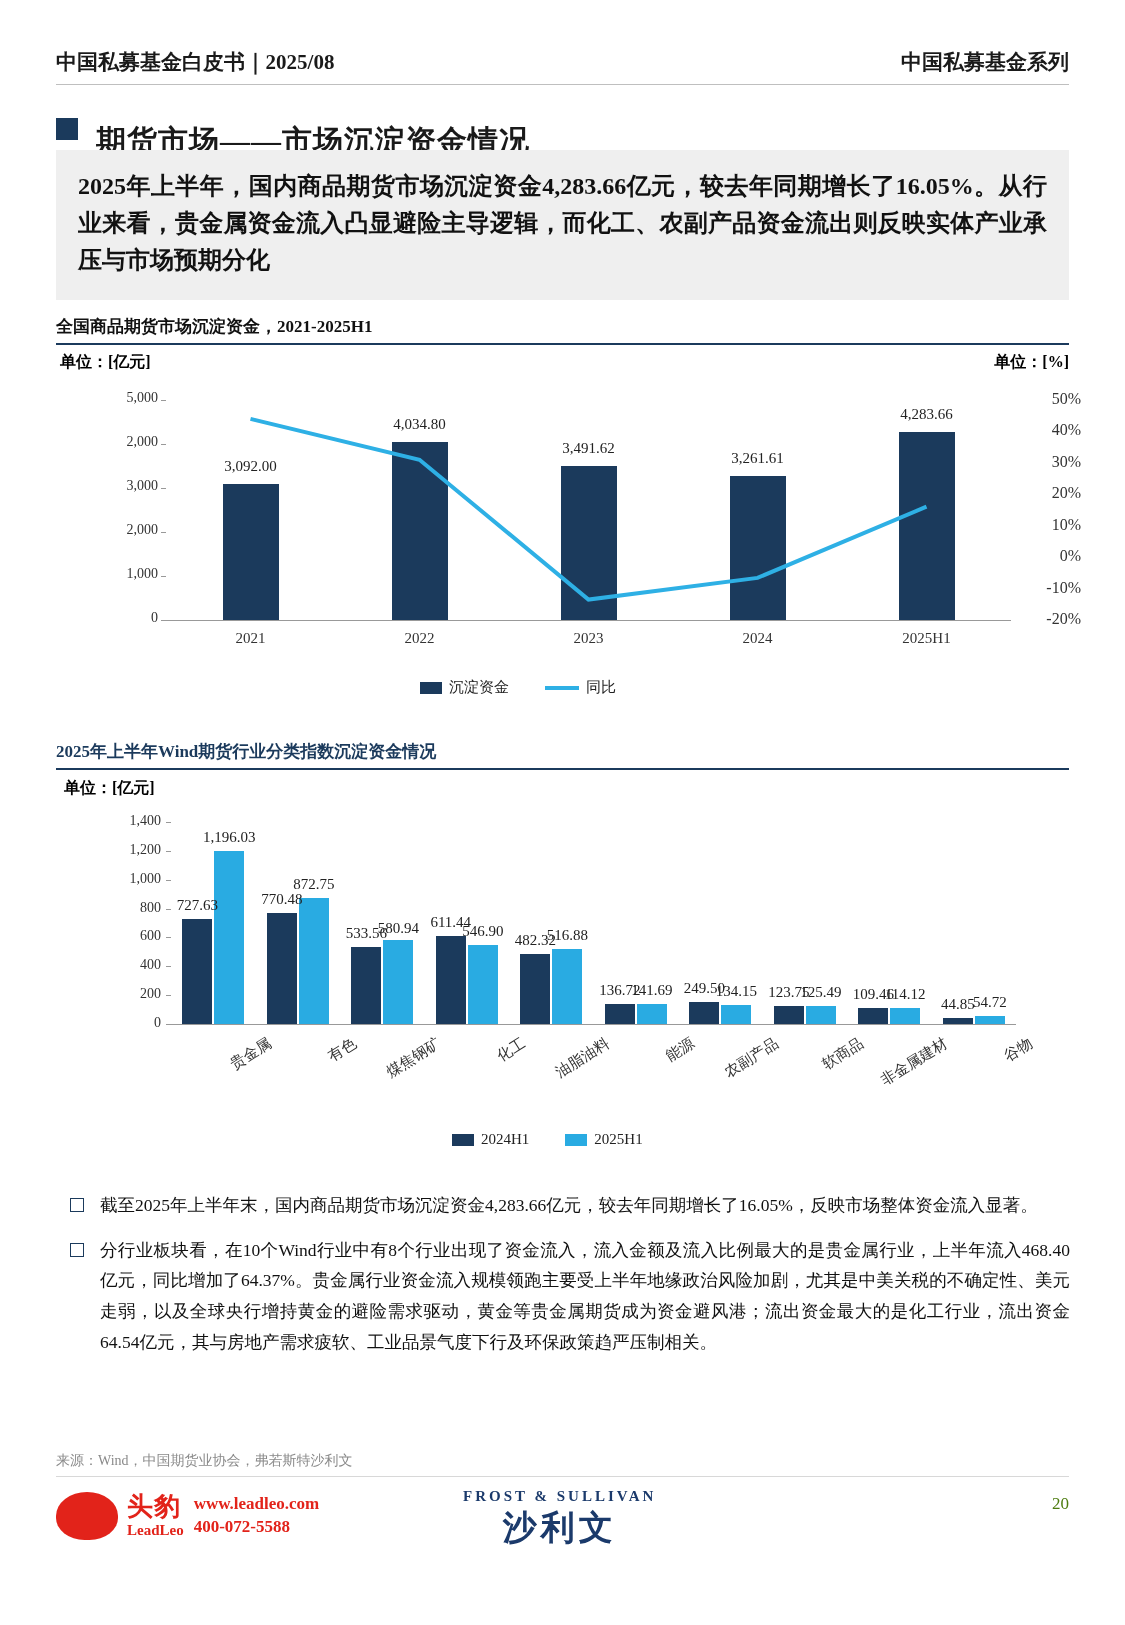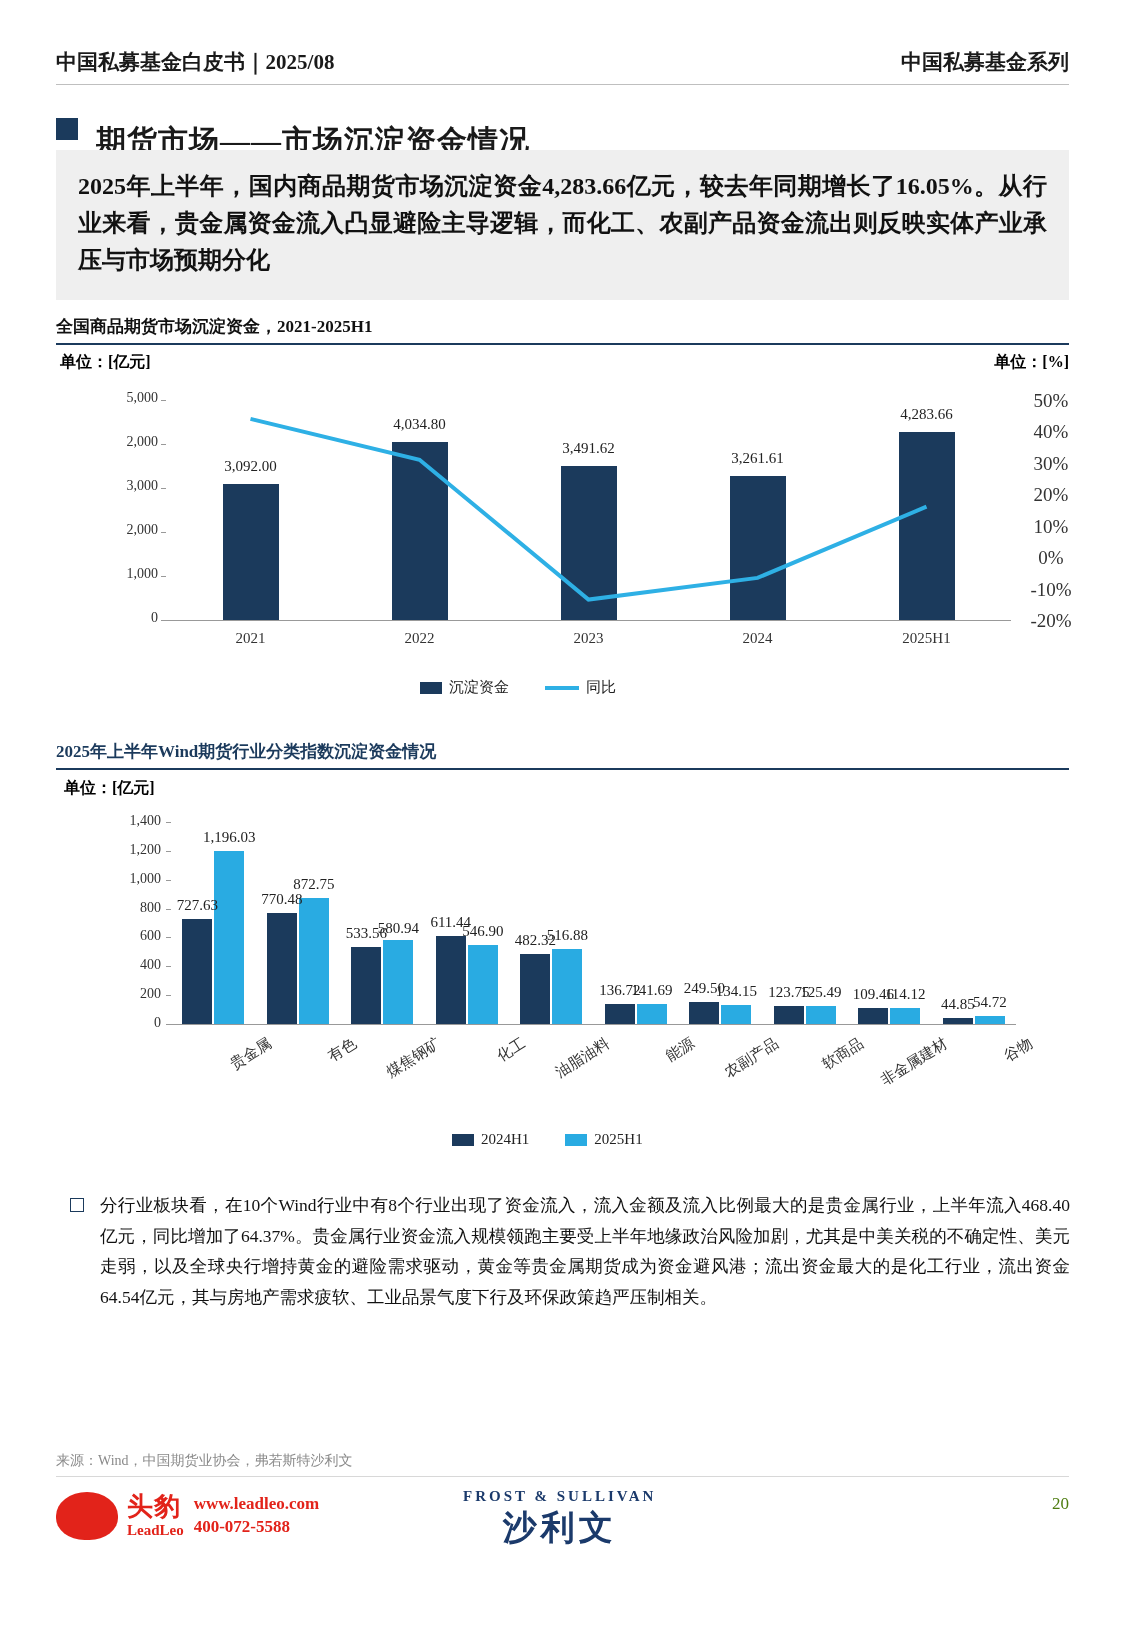--- a/index.html
+++ b/index.html
@@ -110,21 +110,21 @@
 
   .fs { position:absolute; left:463px; top:1488px; text-align:center; }
   .fs .fs1 { font-size:15px; color:#1b3a6b; letter-spacing:3px; font-weight:bold;}
   .fs .fs2 { font-size:34px; color:#1b3a6b; font-weight:bold; letter-spacing:4px; }
   .pageno { position:absolute; right:56px; top:1494px; font-size:17px; color:#4d7c0f; }
 
   .bar { position:absolute; bottom:0; }
   .dlabel { position:absolute; font-size:15px; color:#222; text-align:center; white-space:nowrap; }
   .cat { position:absolute; font-size:15px; color:#333; text-align:center; }
   .tick { position:absolute; font-size:14px; color:#333; text-align:right; }
-  .tickR { position:absolute; font-size:19px; color:#333; text-align:center; }
+  .tickR { position:absolute; font-size:16px; color:#333; text-align:right; }
 </style>
 </head>
 <body>
 
 <div class="page">
 
   <div class="hdr">
     <div>中国私募基金白皮书｜2025/08</div>
     <div class="right">中国私募基金系列</div>
   </div>
@@ -270,20 +270,24 @@
       </div>
       <div class="lg-item">
         <span class="lg-box" style="background:#29ABE2"></span>
         <span>2025H1</span>
       </div>
     </div>
 
   <div class="bullets" id="bullets">
       <div class="bullet">
         <div class="sq"></div>
+        <div class="tx">截至2025年上半年末，国内商品期货市场沉淀资金4,283.66亿元，较去年同期增长了16.05%，反映市场整体资金流入显著。</div>
+      </div>
+      <div class="bullet">
+        <div class="sq"></div>
         <div class="tx">分行业板块看，在10个Wind行业中有8个行业出现了资金流入，流入金额及流入比例最大的是贵金属行业，上半年流入468.40亿元，同比增加了64.37%。贵金属行业资金流入规模领跑主要受上半年地缘政治风险加剧，尤其是中美关税的不确定性、美元走弱，以及全球央行增持黄金的避险需求驱动，黄金等贵金属期货成为资金避风港；流出资金最大的是化工行业，流出资金64.54亿元，其与房地产需求疲软、工业品景气度下行及环保政策趋严压制相关。</div>
       </div>
     </div>
 
   <div class="src">来源：Wind，中国期货业协会，弗若斯特沙利文</div>
   <div class="footline"></div>
 
   <div class="brand">
     <div class="logo-red"></div>
     <div class="brand-txt">

